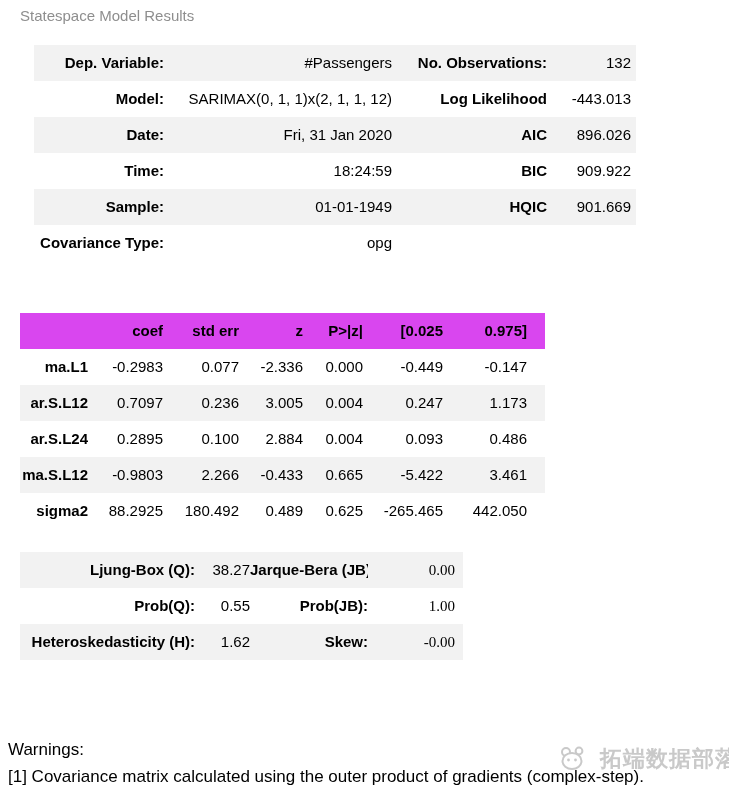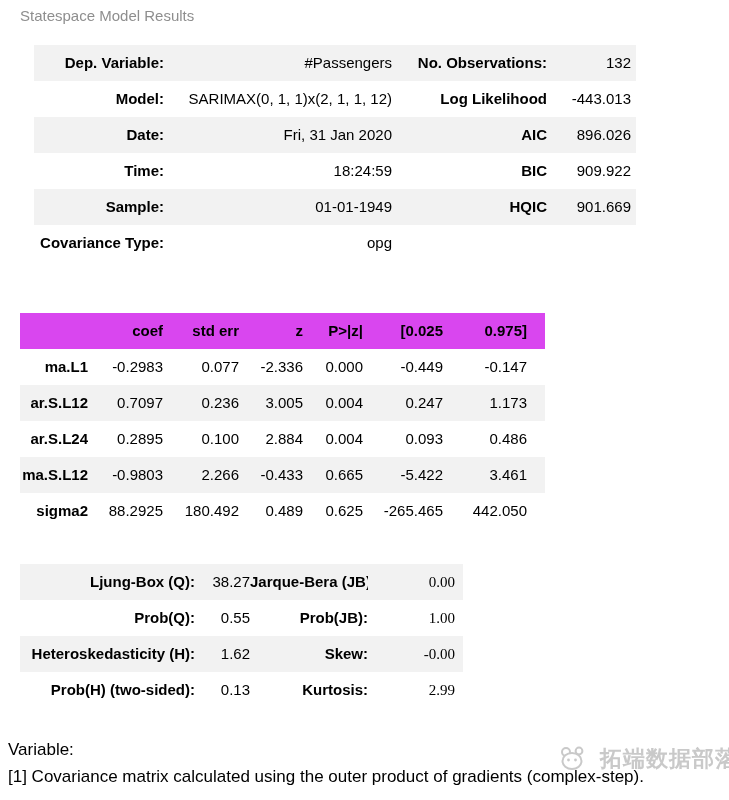--- a/index.html
+++ b/index.html
@@ -47,21 +47,21 @@
   #summary-table tbody tr:nth-child(odd) { background: #f2f2f2; }
   #summary-table td:last-child, #summary-table th:last-child { padding-right: 5px; }
 
   
   #coef-table { left: 20px; top: 313px; width: 525px; }
   #coef-table thead tr { background: #d946ef; }
   #coef-table tbody tr:nth-child(even) { background: #f2f2f2; }
   #coef-table td:last-child, #coef-table th:last-child { padding-right: 18px; }
 
   
-  #diag-table { left: 20px; top: 564px; width: 443px; }
+  #diag-table { left: 20px; top: 552px; width: 443px; }
   #diag-table tbody tr:nth-child(odd) { background: #f2f2f2; }
   #diag-table td:last-child, #diag-table th:last-child { padding-right: 8px; font-family: Liberation Serif, serif; }
 
   
   .warnings {
     position: absolute;
     left: 8px;
     top: 736px;
     font-size: 17px;
     line-height: 27px;
@@ -230,31 +230,25 @@
         <td>0.55</td>
         <th>Prob(JB):</th>
         <td>1.00</td>
       </tr>
       <tr>
         <th>Heteroskedasticity (H):</th>
         <td>1.62</td>
         <th>Skew:</th>
         <td>-0.00</td>
       </tr>
-      <tr>
-        <th>Prob(H) (two-sided):</th>
-        <td>0.13</td>
-        <th>Kurtosis:</th>
-        <td>2.99</td>
-      </tr>
     </tbody>
 </table>
 
 <div class="warnings">
-  <div>Variable:</div>
+  <div>Warnings:</div>
   <div>[1] Covariance matrix calculated using the outer product of gradients (complex-step).</div>
 </div>
 
 <div class="watermark">
   <span>
     <svg width="28" height="28" viewBox="0 0 28 28" fill="none">
       <circle cx="8" cy="8" r="4" stroke="#c9c9c9" stroke-width="2" fill="#ffffff"></circle>
       <circle cx="21" cy="7" r="3.4" stroke="#c9c9c9" stroke-width="2" fill="#ffffff"></circle>
       <ellipse cx="14" cy="17" rx="9.5" ry="8" stroke="#c9c9c9" stroke-width="2" fill="#ffffff"></ellipse>
       <circle cx="10.5" cy="16" r="1.4" fill="#c9c9c9"></circle>

